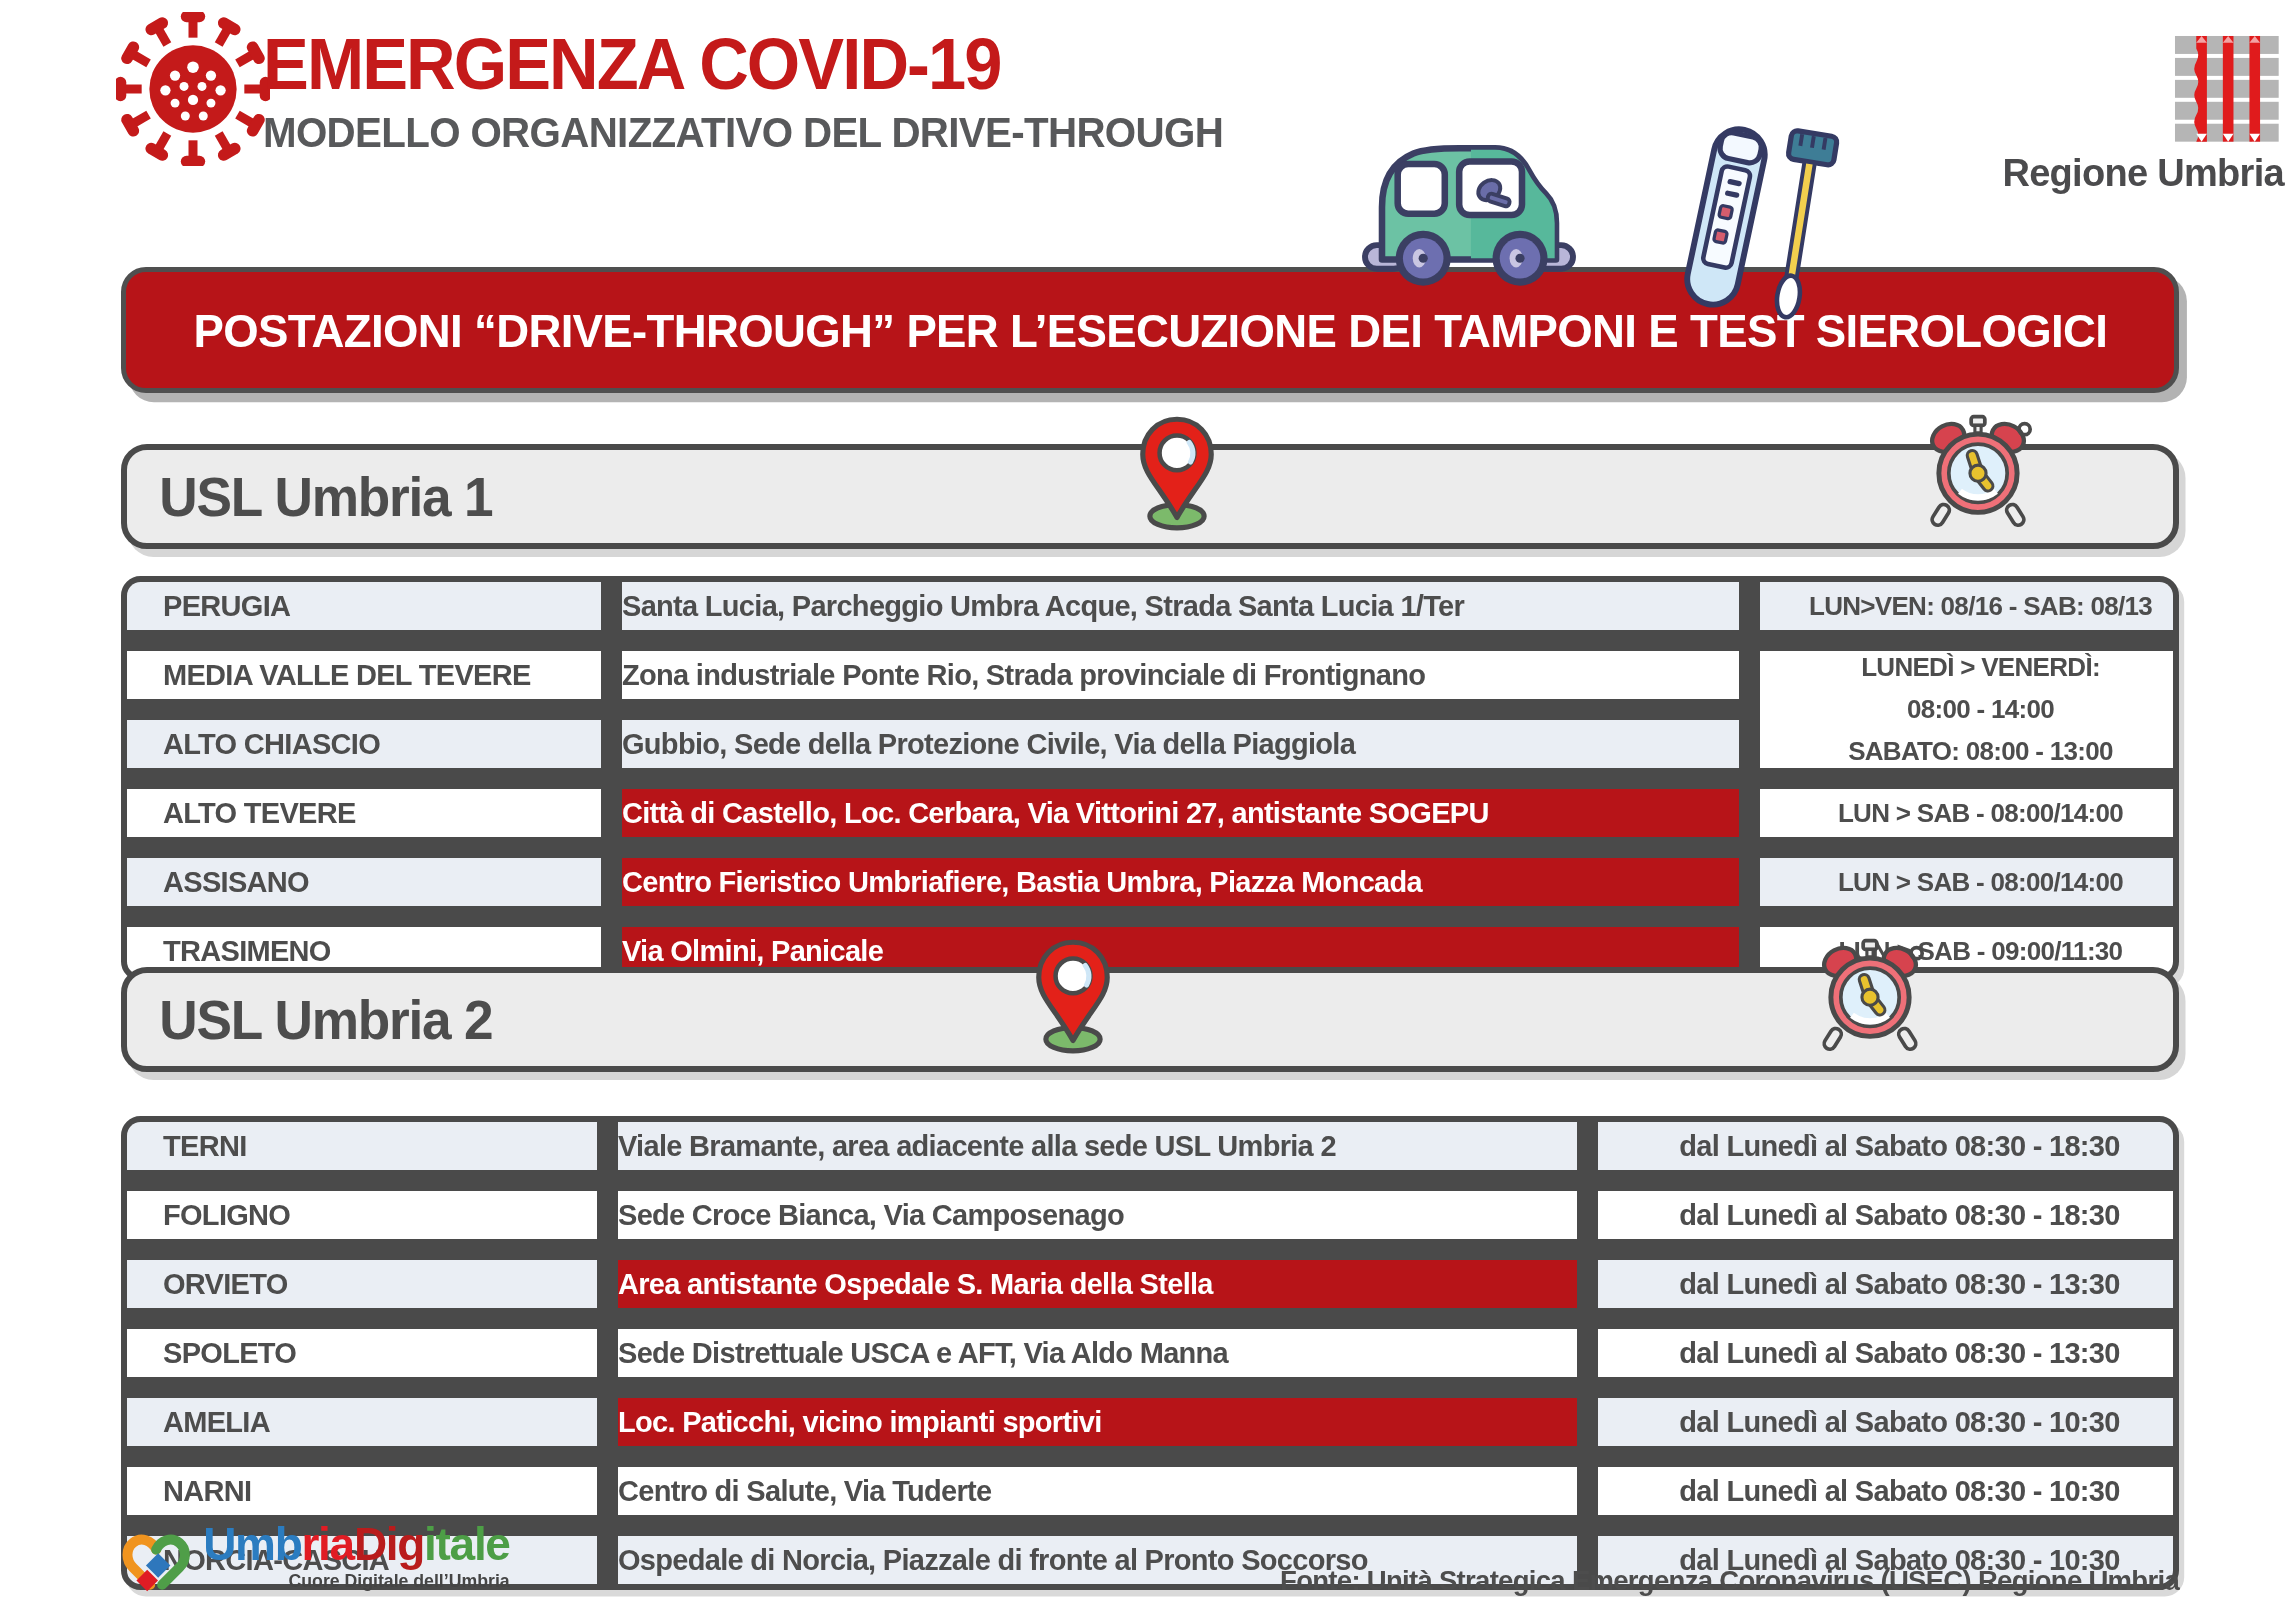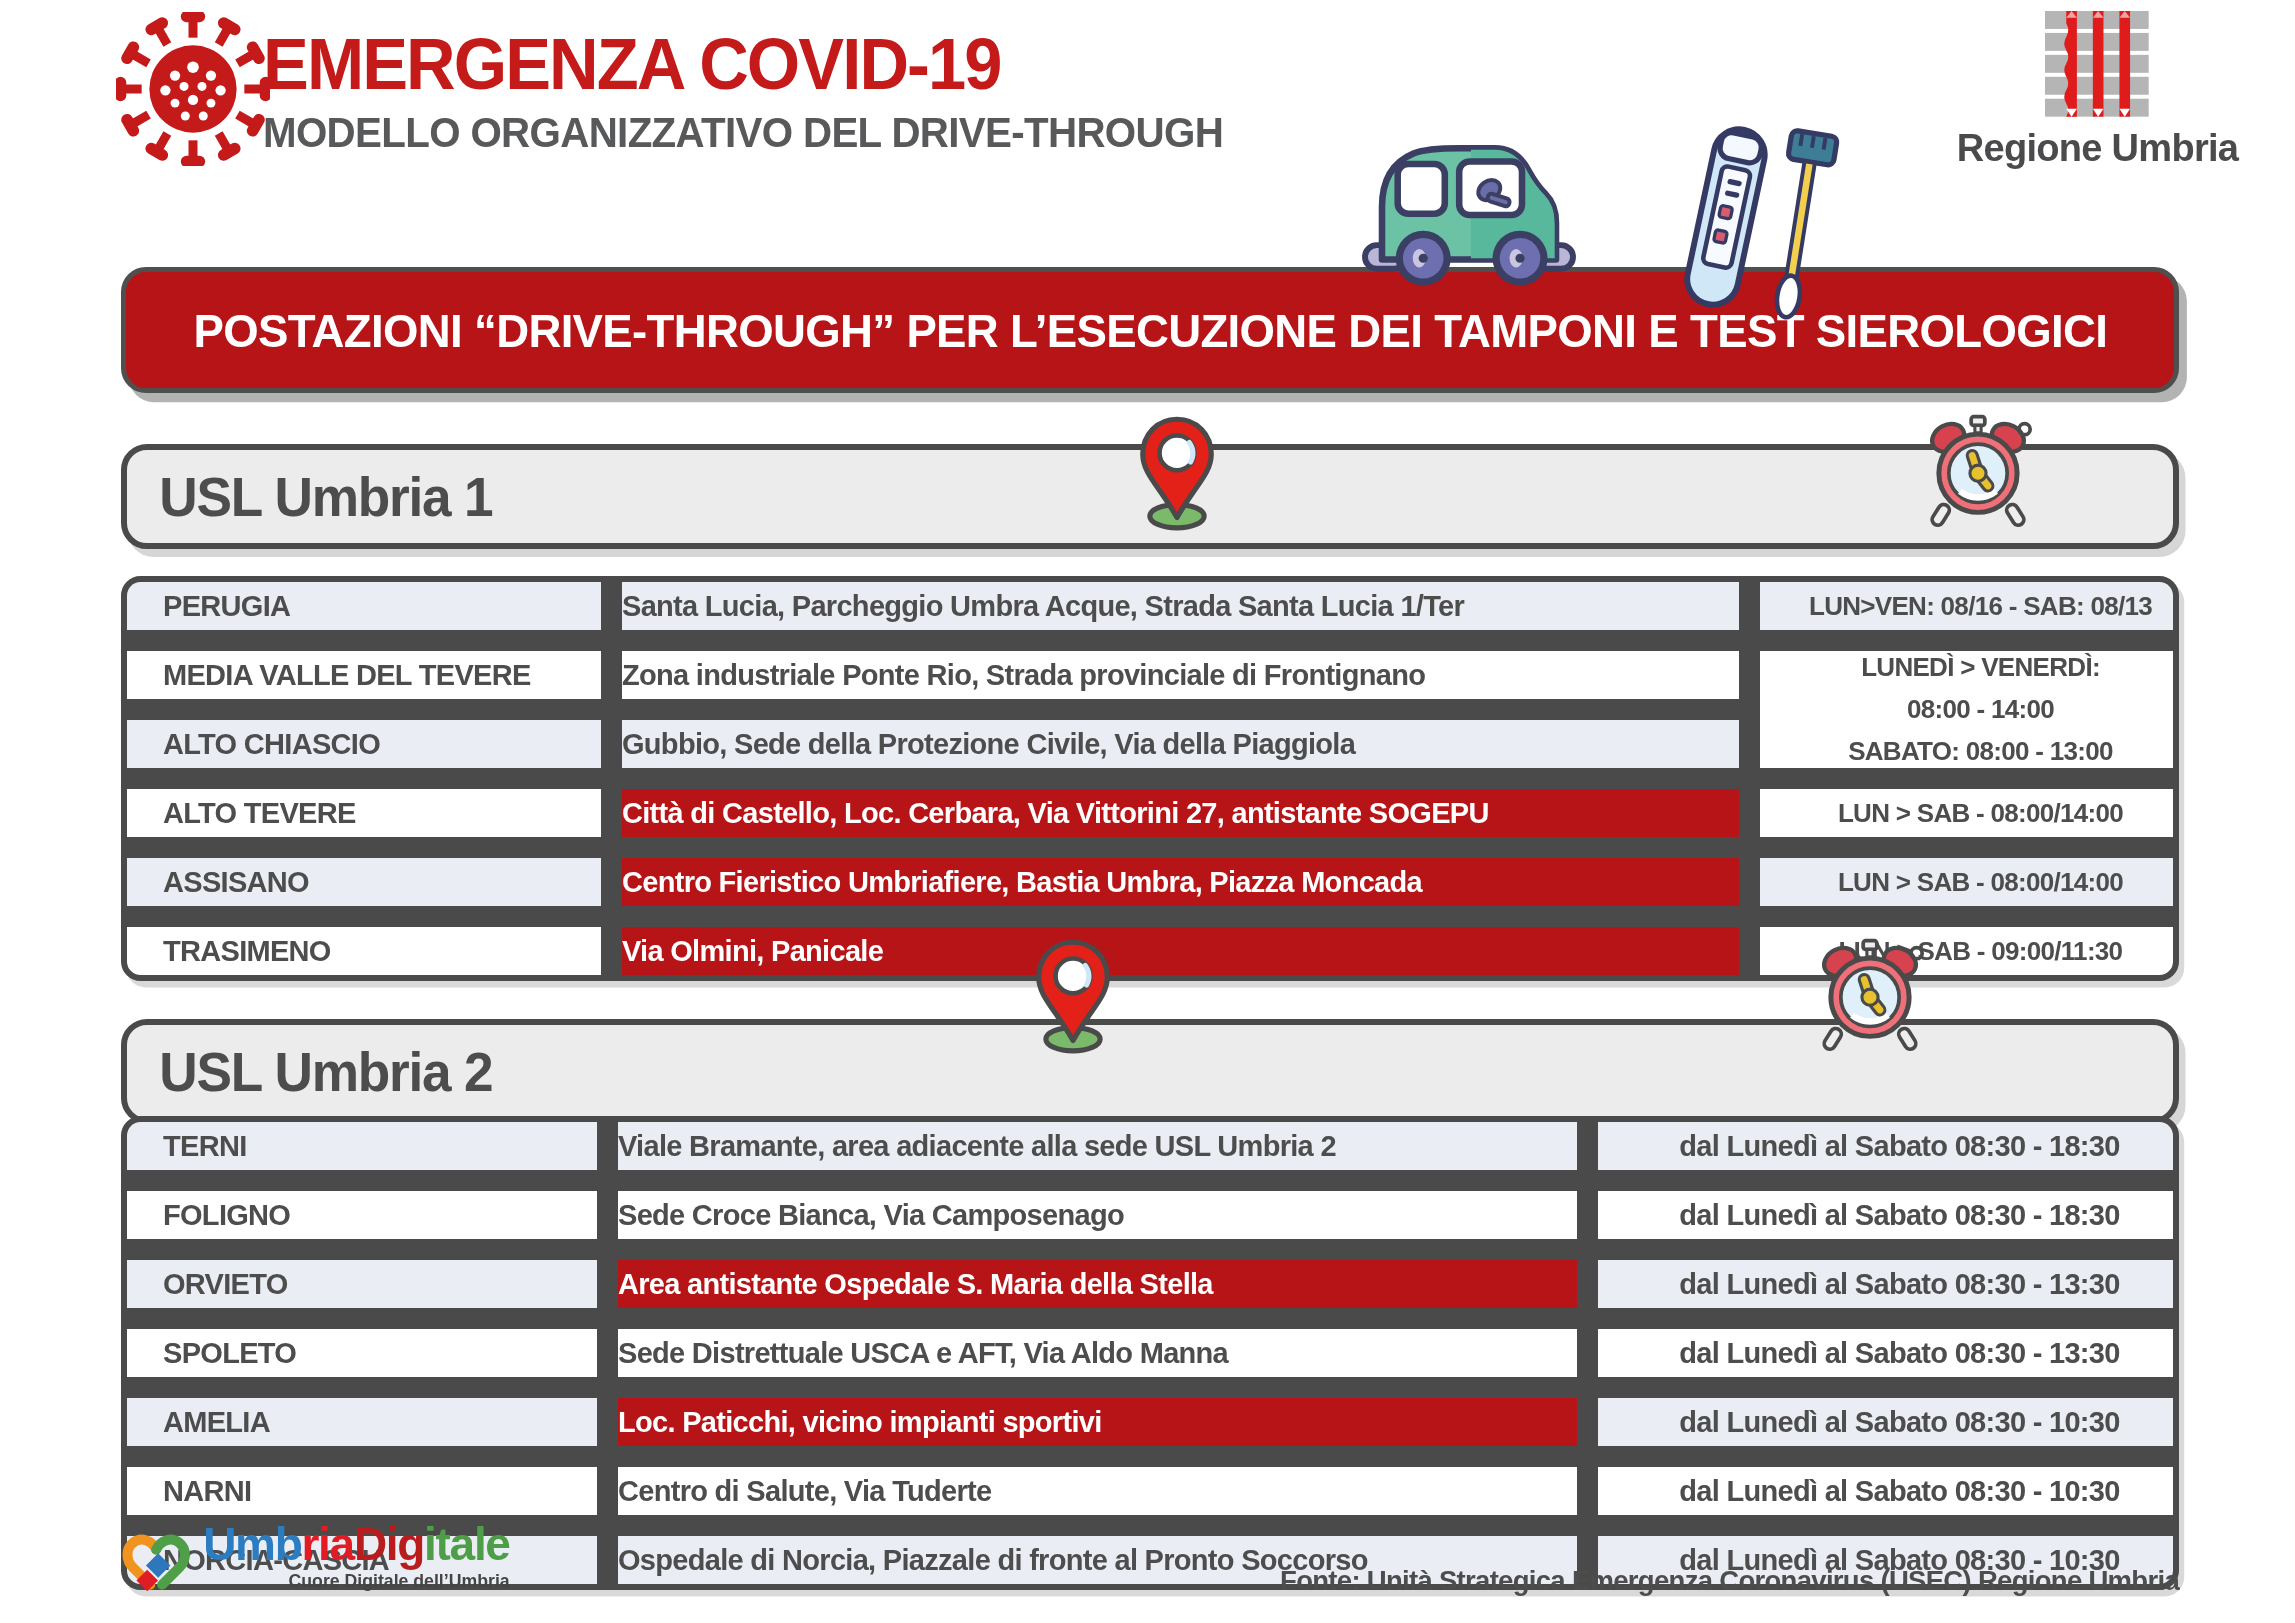--- a/index.html
+++ b/index.html
@@ -6,32 +6,32 @@
   body{width:2295px;height:1623px;font-family:"Liberation Sans",sans-serif;-webkit-font-smoothing:antialiased;}
   .page{position:relative;width:2295px;height:1623px;background:#fff;overflow:hidden;}
 
   
   .virus{position:absolute;left:116px;top:11.8px;width:154px;height:154px;}
   .titles{position:absolute;left:263px;top:25px;}
   .main-title{font-size:73px;font-weight:bold;color:#c41a1a;letter-spacing:-2px;line-height:77px;margin:0;transform:scaleX(.94);transform-origin:left;white-space:nowrap;}
   .sub-title{font-size:42px;font-weight:bold;color:#58595b;letter-spacing:-0.7px;line-height:47px;margin:6.5px 0 0 0;transform:scaleX(.96);transform-origin:left;white-space:nowrap;}
   .car{position:absolute;left:1361px;top:130px;width:216px;height:157px;z-index:5;}
   .tube{position:absolute;left:1656px;top:118px;width:190px;height:216px;z-index:5;}
-  .regione{position:absolute;left:1911px;top:6px;width:373px;text-align:center;}
+  .regione{position:absolute;left:1911px;top:31px;width:373px;text-align:right;}
   .regione svg{width:113px;height:115px;}
   .regione-text{font-size:38px;font-weight:bold;color:#4b4b4d;margin-top:3.9px;letter-spacing:-0.7px;}
 
   
   .banner{position:absolute;left:121px;top:267px;width:2058px;height:126px;background:#b71418;border:5.2px solid #4f4f4f;border-radius:25px;box-sizing:border-box;display:flex;align-items:center;justify-content:center;box-shadow:7.9px 9.2px 0 #b3b3b3;z-index:2;}
   .banner-text{color:#ffffff;font-size:47px;font-weight:bold;letter-spacing:-0.7px;white-space:nowrap;transform:scaleX(.97);}
 
   
   .usl-bar{position:absolute;left:121px;width:2058px;height:105px;background:#ececec;border:6.5px solid #4a4a4a;border-radius:26px;box-sizing:border-box;display:flex;align-items:center;box-shadow:6.5px 7.9px 0 #d6d6d6;}
   .usl1-bar{top:444px;}
-  .usl2-bar{top:1019px;}
+  .usl2-bar{top:967px;}
   .usl-title{font-size:56px;font-weight:bold;color:#4d4d4d;padding-left:34px;letter-spacing:-1.3px;transform:scaleX(.95);transform-origin:left;}
   .pin{position:absolute;width:84px;height:123px;z-index:6;}
   .pin1{left:1135px;top:414px;}
   .pin2{left:1031px;top:937px;}
   .clock{position:absolute;width:118px;height:120px;z-index:6;}
   .clock1{left:1919px;top:412px;}
   .clock2{left:1811px;top:936px;}
 
   
   .grid{position:absolute;left:121px;width:2058px;background:#4a4a4a;border:6.5px solid #4a4a4a;border-radius:19.6px;box-sizing:border-box;display:grid;gap:21px;overflow:hidden;box-shadow:5.2px 6.5px 0 #d9d9d9;}

